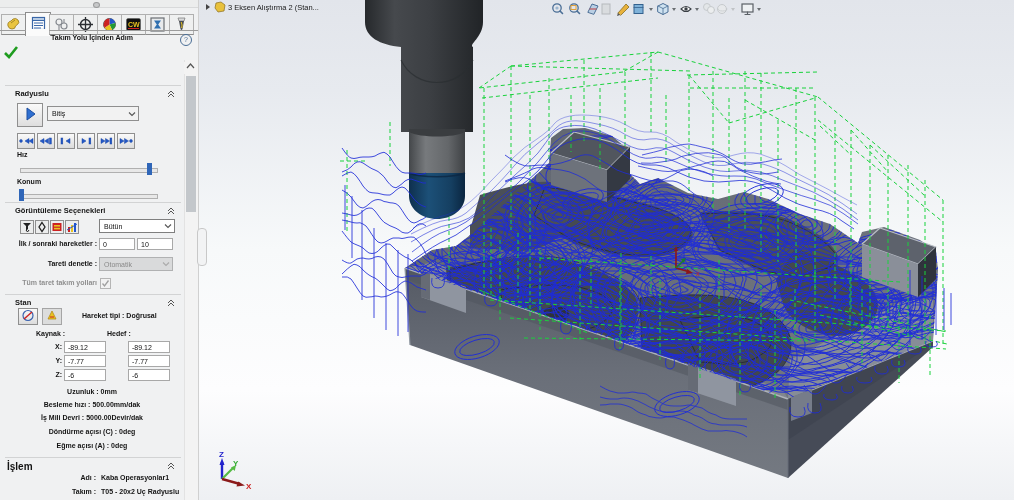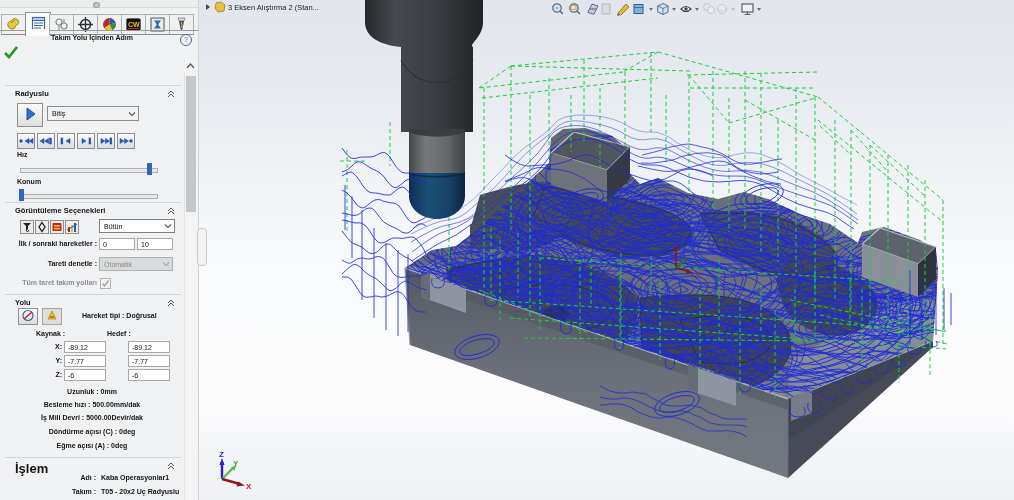--- a/index.html
+++ b/index.html
@@ -804,21 +804,21 @@
       <path d="M1,1.5 L4,4.5 L7,1.5" stroke="#aaa" stroke-width="1.1" fill="none"></path>
     </svg>
   </div>
 <div style="position:absolute;left:0px;top:279px;width:97px;text-align:right;font-family:'Liberation Sans',sans-serif;font-size:7px;font-weight:bold;color:#8f8f8f;white-space:nowrap;">Tüm taret takım yolları</div>
 <div style="position:absolute;left:100px;top:278px;width:9px;height:9px;background:#f2f2f2;border:1px solid #b5b5b5;">
     <svg width="9" height="9">
       <path d="M1.5,4.5 L3.5,7 L7.5,1.5" stroke="#a0a0a0" stroke-width="1.3" fill="none"></path>
     </svg>
   </div>
 <div style="position:absolute;left:5px;top:294px;width:176px;height:1px;background:#d2d3d4;"></div>
-<div style="position:absolute;left:15px;top:298px;text-align:left;font-family:'Liberation Sans',sans-serif;font-size:7.5px;font-weight:bold;color:#141414;white-space:nowrap;">Yolu</div>
+<div style="position:absolute;left:15px;top:298px;text-align:left;font-family:'Liberation Sans',sans-serif;font-size:7.5px;font-weight:bold;color:#141414;white-space:nowrap;">Stan</div>
 <div style="position:absolute;left:167px;top:299px;width:10px;height:8px;">
     <svg width="10" height="8">
       <path d="M1,4 L4,1 L7,4 M1,7 L4,4 L7,7" stroke="#555" stroke-width="1" fill="none"></path>
     </svg>
   </div>
 <div style="position:absolute;left:18px;top:308px;width:20px;height:17px;background:linear-gradient(#fafafa,#dcdcdc);border:1px solid #8f8f8f;box-sizing:border-box;text-align:center;">
     <svg width="14" height="13">
       <circle cx="7" cy="6.5" r="5" fill="none" stroke="#3a62b0" stroke-width="1.2"></circle>
       <path d="M3,10 L11,3" stroke="#cc2222" stroke-width="1.4"></path>
     </svg>
@@ -840,21 +840,21 @@
 <div style="position:absolute;left:128px;top:355px;width:42px;height:12px;background:#fff;border:1px solid #a8a8a8;font-family:'Liberation Sans',sans-serif;font-size:7px;color:#111;line-height:11px;padding-left:3px;box-sizing:border-box;">-7.77</div>
 <div style="position:absolute;left:48px;top:371px;width:14px;text-align:right;font-family:'Liberation Sans',sans-serif;font-size:7px;font-weight:bold;color:#141414;white-space:nowrap;">Z:</div>
 <div style="position:absolute;left:64px;top:369px;width:42px;height:12px;background:#fff;border:1px solid #a8a8a8;font-family:'Liberation Sans',sans-serif;font-size:7px;color:#111;line-height:11px;padding-left:3px;box-sizing:border-box;">-6</div>
 <div style="position:absolute;left:128px;top:369px;width:42px;height:12px;background:#fff;border:1px solid #a8a8a8;font-family:'Liberation Sans',sans-serif;font-size:7px;color:#111;line-height:11px;padding-left:3px;box-sizing:border-box;">-6</div>
 <div style="position:absolute;left:0px;top:388px;width:184px;text-align:center;font-family:'Liberation Sans',sans-serif;font-size:7px;font-weight:bold;color:#141414;white-space:nowrap;">Uzunluk : 0mm</div>
 <div style="position:absolute;left:0px;top:401px;width:184px;text-align:center;font-family:'Liberation Sans',sans-serif;font-size:7px;font-weight:bold;color:#141414;white-space:nowrap;">Besleme hızı : 500.00mm/dak</div>
 <div style="position:absolute;left:0px;top:414px;width:184px;text-align:center;font-family:'Liberation Sans',sans-serif;font-size:7px;font-weight:bold;color:#141414;white-space:nowrap;">İş Mili Devri : 5000.00Devir/dak</div>
 <div style="position:absolute;left:0px;top:428px;width:184px;text-align:center;font-family:'Liberation Sans',sans-serif;font-size:7px;font-weight:bold;color:#141414;white-space:nowrap;">Döndürme açısı (C) : 0deg</div>
 <div style="position:absolute;left:0px;top:442px;width:184px;text-align:center;font-family:'Liberation Sans',sans-serif;font-size:7px;font-weight:bold;color:#141414;white-space:nowrap;">Eğme açısı (A) : 0deg</div>
 <div style="position:absolute;left:5px;top:457px;width:176px;height:1px;background:#d2d3d4;"></div>
-<div style="position:absolute;left:15px;top:461px;text-align:left;font-family:'Liberation Sans',sans-serif;font-size:13px;font-weight:bold;color:#141414;white-space:nowrap;">İşlem</div>
+<div style="position:absolute;left:7px;top:461px;text-align:left;font-family:'Liberation Sans',sans-serif;font-size:10px;font-weight:bold;color:#141414;white-space:nowrap;">İşlem</div>
 <div style="position:absolute;left:167px;top:462px;width:10px;height:8px;">
     <svg width="10" height="8">
       <path d="M1,4 L4,1 L7,4 M1,7 L4,4 L7,7" stroke="#555" stroke-width="1" fill="none"></path>
     </svg>
   </div>
 <div style="position:absolute;left:0px;top:474px;width:96px;text-align:right;font-family:'Liberation Sans',sans-serif;font-size:7px;font-weight:bold;color:#141414;white-space:nowrap;">Adı :</div>
 <div style="position:absolute;left:101px;top:474px;text-align:left;font-family:'Liberation Sans',sans-serif;font-size:7px;font-weight:bold;color:#141414;white-space:nowrap;">Kaba Operasyonlar1</div>
 <div style="position:absolute;left:0px;top:488px;width:96px;text-align:right;font-family:'Liberation Sans',sans-serif;font-size:7px;font-weight:bold;color:#141414;white-space:nowrap;">Takım :</div>
 <div style="position:absolute;left:101px;top:488px;text-align:left;font-family:'Liberation Sans',sans-serif;font-size:7px;font-weight:bold;color:#141414;white-space:nowrap;">T05 - 20x2 Uç Radyuslu</div>
 <div style="position:absolute;left:197px;top:228px;width:8px;height:36px;background:#f2f3f4;border:1px solid #c8c8c8;border-radius:4px;"></div>

